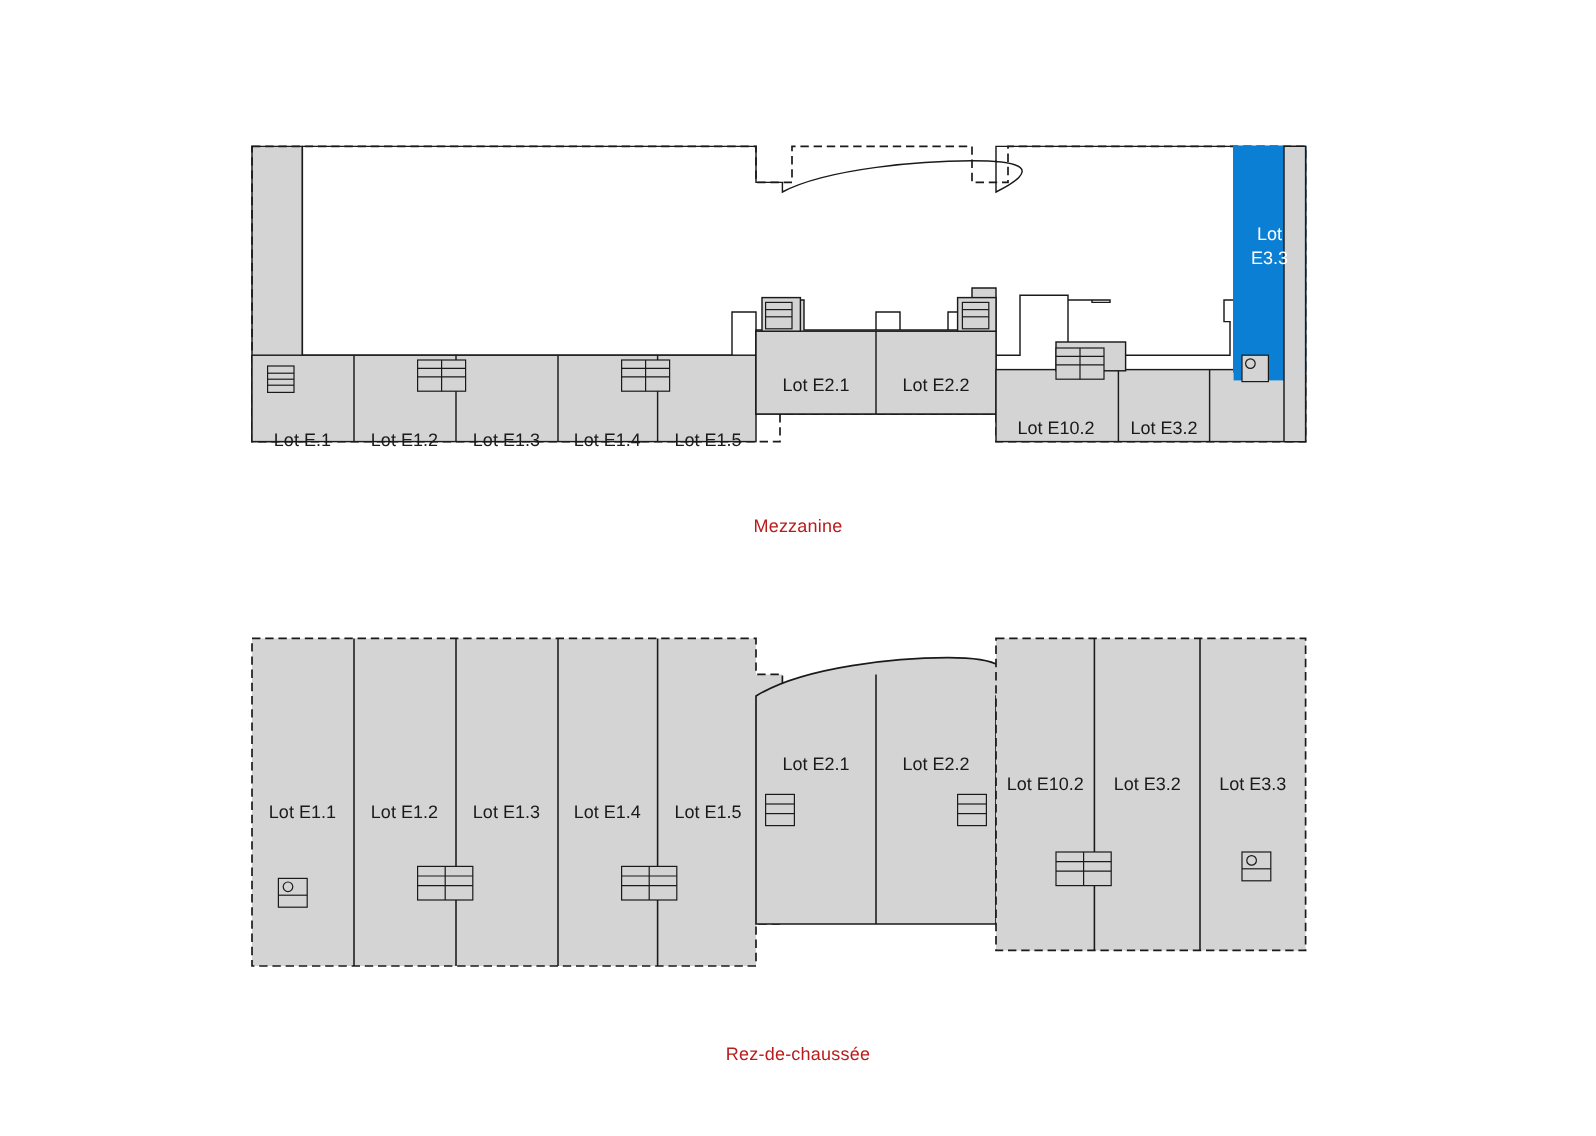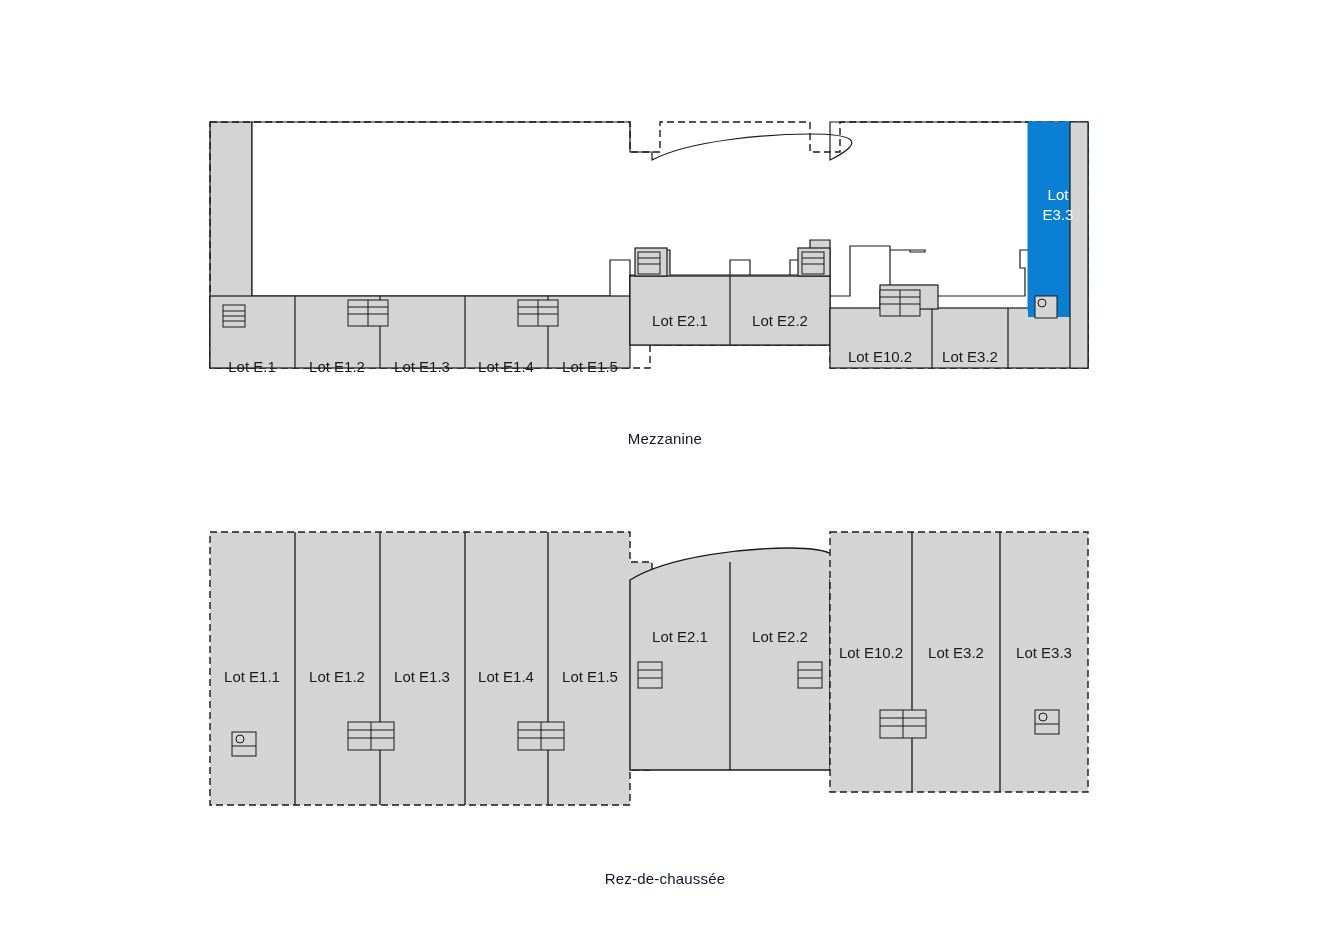--- a/index.html
+++ b/index.html
@@ -4,21 +4,21 @@
 <style>
   html,body{margin:0;padding:0;background:#ffffff;}
   body{
     width:1330px;height:947px;position:relative;overflow:hidden;
     font-family:"Liberation Sans", sans-serif;
     color:#1a1a1a;
   }
   .plan{position:absolute;}
   .caption{
     position:absolute;width:100%;text-align:center;
-    font-size:15px;color:#0f172a;letter-spacing:.2px;
+    font-size:15px;color:#b91c1c;letter-spacing:.2px;
   }
   svg{display:block;}
   .lot-label{
     font-family:"Liberation Sans", sans-serif;
     font-size:15px;
     fill:#1a1a1a;
   }
   .lot-label-hl{
     font-family:"Liberation Sans", sans-serif;
     font-size:15px;

